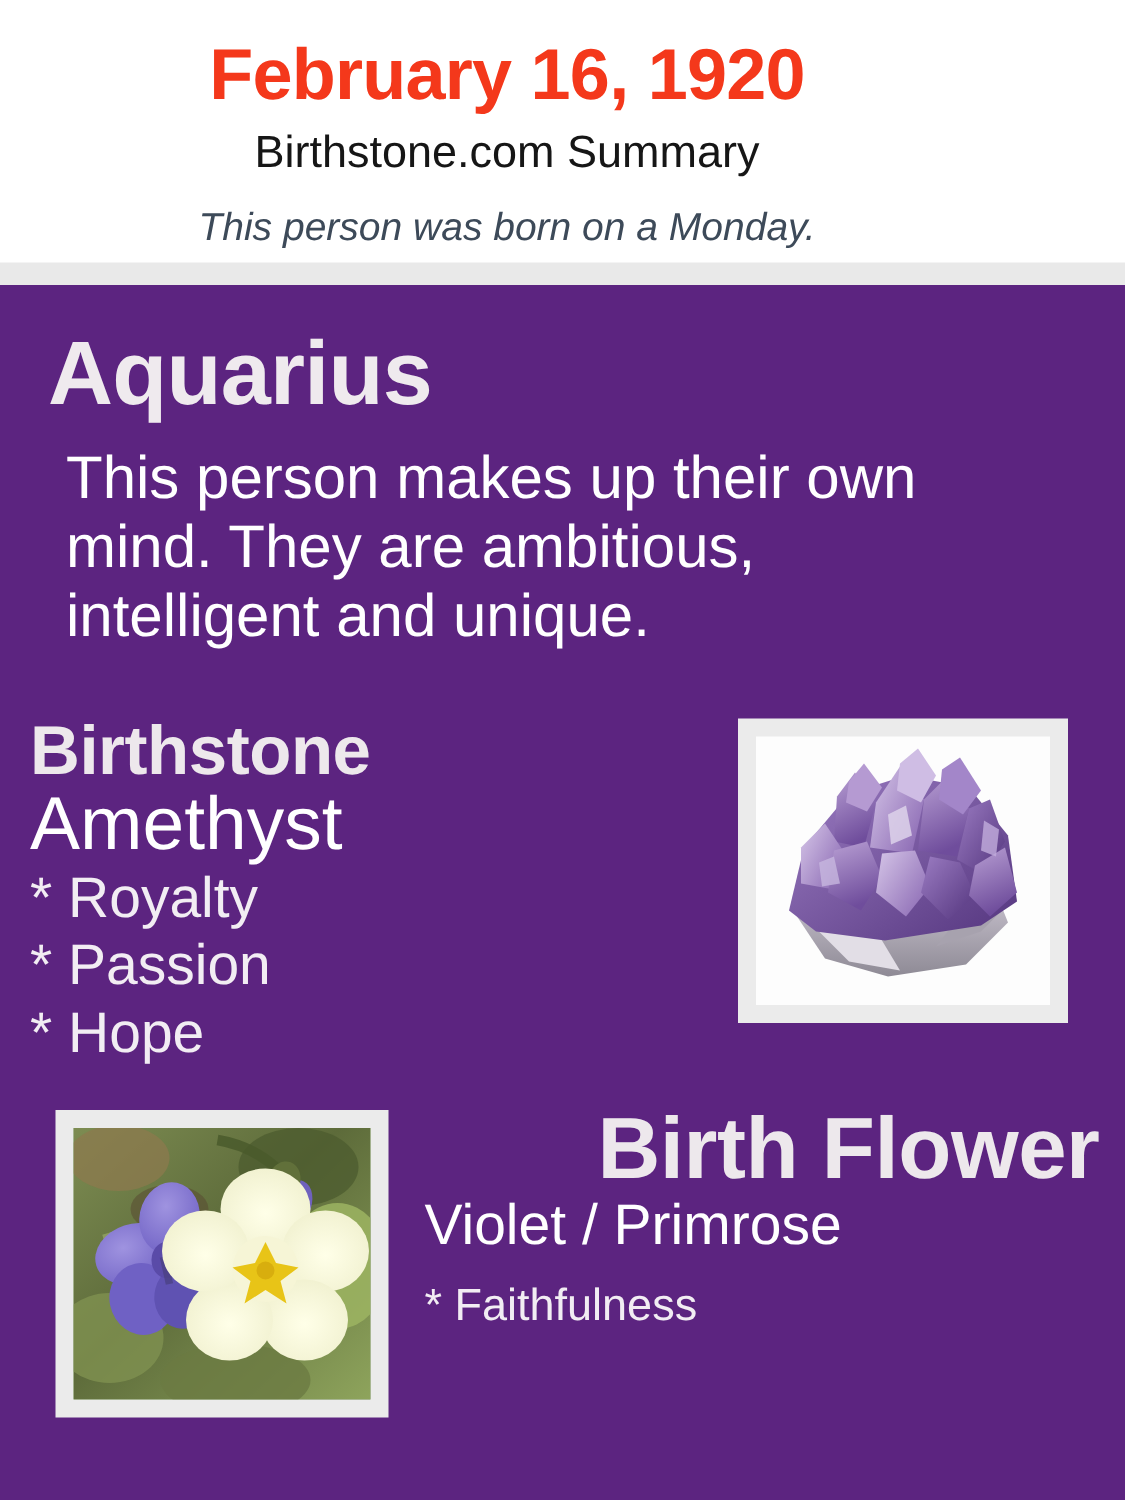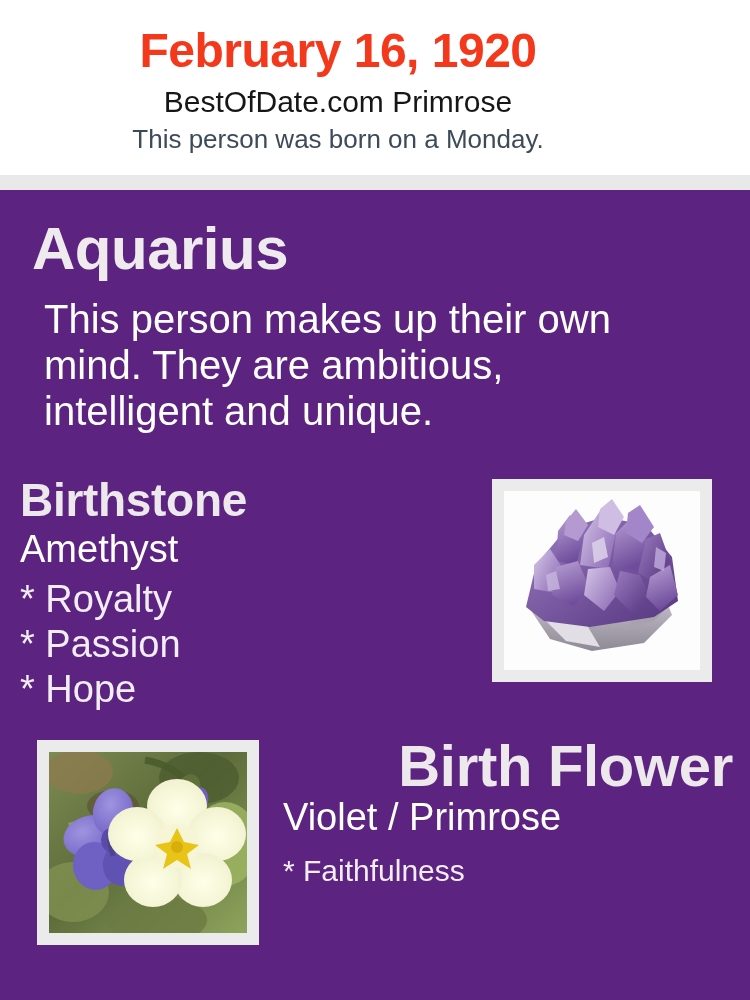--- a/index.html
+++ b/index.html
@@ -43,26 +43,27 @@
   }
   .header-site {
     margin: 0;
     padding-top: 4px;
     font-size: 30px;
     line-height: 36px;
     font-weight: normal;
     color: #161616;
   }
   .header-note {
-    margin: 0;
+    margin: 12px;
     padding-top: 3px;
     font-size: 26px;
     line-height: 32px;
     font-weight: normal;
     color: #3D4A59;
+    font-style: italic;
   }
 
   .divider-band {
     position: absolute;
     left: 0;
     top: 175px;
     width: 750px;
     height: 15px;
     background: #E9E9E9;
   }
@@ -112,21 +113,21 @@
     margin: 0;
     font-size: 46px;
     line-height: 54px;
     font-weight: bold;
     color: #EDE8EC;
     letter-spacing: -0.3px;
   }
   .section-sub {
     margin: 0;
     padding-top: 0px;
-    font-size: 38px;
+    font-size: 50px;
     line-height: 44px;
     font-weight: normal;
     color: #FFFFFF;
   }
   .trait-list {
     list-style: none;
     margin: 0;
     padding: 6px 0 0 0;
   }
   .trait-list li {
@@ -206,21 +207,21 @@
     line-height: 45px;
   }
 </style>
 </head>
 <body>
 
 <div id="page">
 
   <div class="header">
     <h1 class="header-date">February 16, 1920</h1>
-    <p class="header-site">BestOfDate.com Primrose</p>
+    <p class="header-site">Birthstone.com Summary</p>
     <p class="header-note">This person was born on a Monday.</p>
   </div>
 
   <div class="divider-band"></div>
 
   <div class="panel">
 
     <div class="zodiac">
       <h2 class="zodiac-title">Aquarius</h2>
       <p class="zodiac-desc">This person makes up their own mind. They are ambitious, intelligent and unique.</p>

